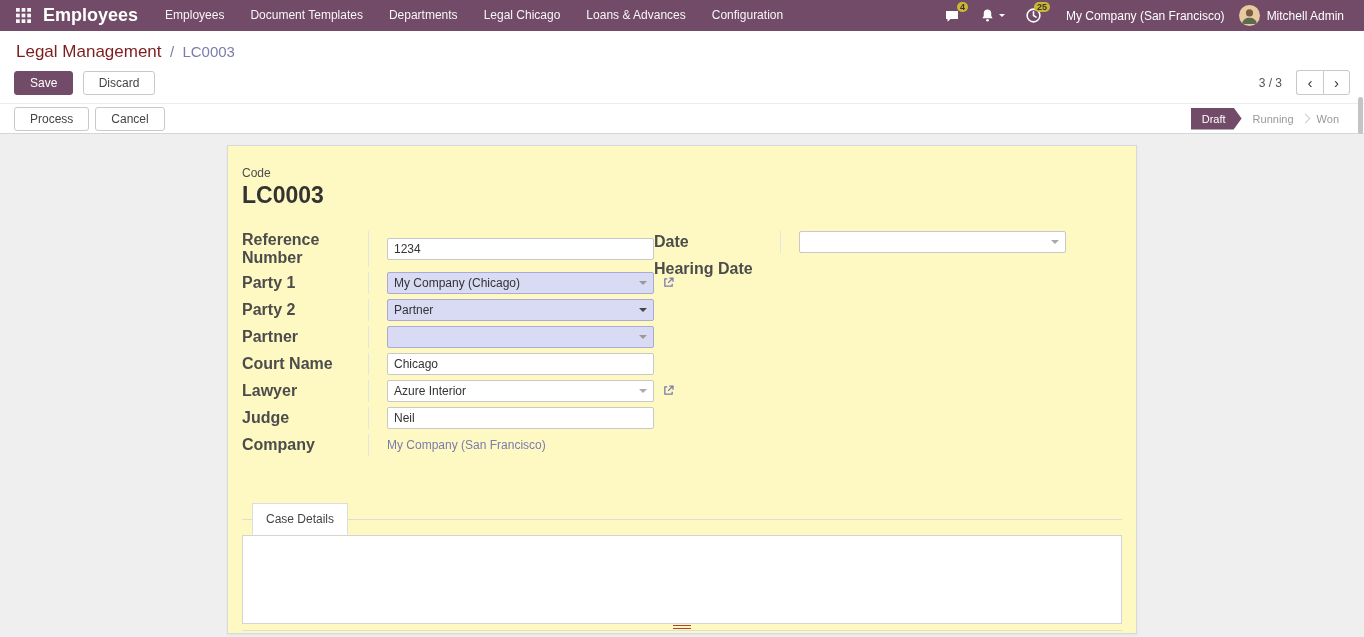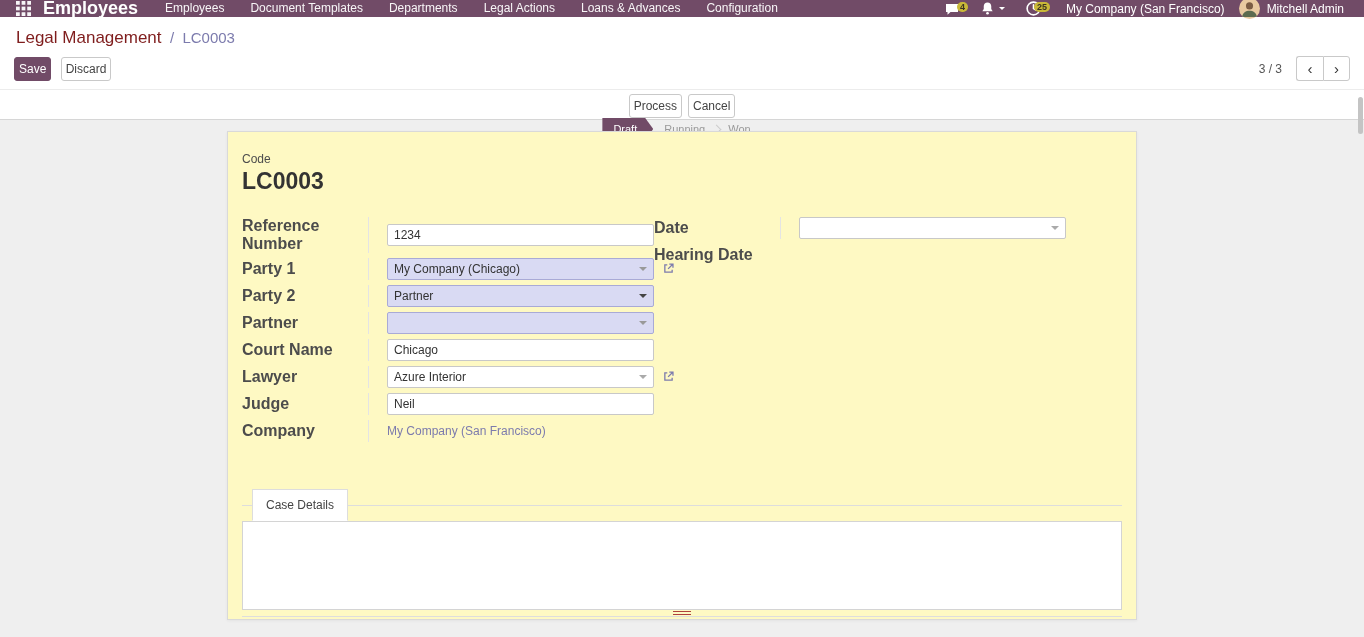--- a/index.html
+++ b/index.html
@@ -5,21 +5,21 @@
   * { box-sizing: border-box; }
   html,body { margin:0; padding:0; }
   body {
     width:1364px; height:637px; overflow:hidden;
     font-family:"Liberation Sans", sans-serif;
     background:#efefef; color:#333; font-size:12px;
   }
 
   
   .navbar {
-    height:17px; background:#714B67; color:#fff;
+    height:31px; background:#714B67; color:#fff;
     display:flex; align-items:center; justify-content:space-between;
     padding:0 10px;
   }
   .nav-left, .nav-right { display:flex; align-items:center; height:100%; }
   .apps { display:flex; align-items:center; padding:0 6px; cursor:pointer; }
   .brand { font-size:18px; font-weight:bold; margin:0 14px 0 6px; cursor:pointer; }
   .nav-item { padding:0 13px; font-size:12px; color:rgba(255,255,255,.95); cursor:pointer; line-height:31px; }
   .systray-icon { position:relative; padding:0 10px; display:flex; align-items:center; cursor:pointer; height:100%; }
   .badge {
     position:absolute; top:2px; right:2px;
@@ -33,39 +33,39 @@
 
   
   .breadcrumb-row { background:#fff; padding:11px 16px 2px; }
   .crumb { font-size:17px; color:#7f1d1d; cursor:pointer; }
   .crumb-sep { font-size:15px; color:#7c7bad; margin:0 5px; }
   .crumb-current { font-size:15px; color:#7c7bad; }
 
   
   .control-row { background:#fff; padding:6px 14px 8px 14px; display:flex; align-items:center; justify-content:space-between; }
   .btn {
-    font-size:12px; padding:4px 4px; border-radius:3px; cursor:pointer;
+    font-size:12px; padding:4px 15px; border-radius:3px; cursor:pointer;
     border:1px solid #c9c9c9; background:#fff; color:#444;
     font-family:"Liberation Sans", sans-serif;
   }
   .btn-primary { background:#714B67; border-color:#714B67; color:#fff; }
   .btn + .btn { margin-left:6px; }
   .pager { display:flex; align-items:center; }
   .pager-count { color:#555; font-size:12px; margin-right:14px; }
   .pager-btn {
     width:27px; height:25px; border:1px solid #c9c9c9; background:#fff;
     font-size:15px; line-height:1; color:#333; cursor:pointer; display:flex; align-items:center; justify-content:center;
   }
   .pager-btn.prev { border-radius:3px 0 0 3px; border-right:none; }
   .pager-btn.next { border-radius:0 3px 3px 0; }
 
   
   .status-row {
     background:#fff; border-top:1px solid #ececec; border-bottom:1px solid #d6d6d6;
-    padding:4px 14px; display:flex; align-items:center; justify-content:space-between; height:31px;flex-direction:column;
+    padding:4px 14px; display:flex; align-items:center; justify-content:space-between; height:31px;
   }
   .status-left { display:flex; align-items:center; }
   .pipeline { display:flex; align-items:center; }
   .step {
     font-size:11px; color:#999; padding:5px 11px; cursor:pointer; white-space:nowrap;
   }
   .step.active {
     background:#714B67; color:#fff;
     clip-path:polygon(0 0, calc(100% - 8px) 0, 100% 50%, calc(100% - 8px) 100%, 0 100%);
     padding:5px 16px 5px 11px;
@@ -148,21 +148,21 @@
           <rect x="0" y="12" width="4" height="4"></rect>
             <rect x="6" y="12" width="4" height="4"></rect>
             <rect x="12" y="12" width="4" height="4"></rect>
         </g>
       </svg>
     </span>
     <span class="brand">Employees</span>
     <span class="nav-item">Employees</span>
     <span class="nav-item">Document Templates</span>
     <span class="nav-item">Departments</span>
-    <span class="nav-item">Legal Actions</span>
+    <span class="nav-item">Legal Chicago</span>
     <span class="nav-item">Loans &amp; Advances</span>
     <span class="nav-item">Configuration</span>
   </div>
   <div class="nav-right">
     <span class="systray-icon">
       <svg width="16" height="16" viewBox="0 0 16 16">
         <path d="M2 3h12v8H6.5L3.5 13.8V11H2z" fill="#ffffff"></path>
       </svg>
       <span class="badge">4</span>
     </span>

